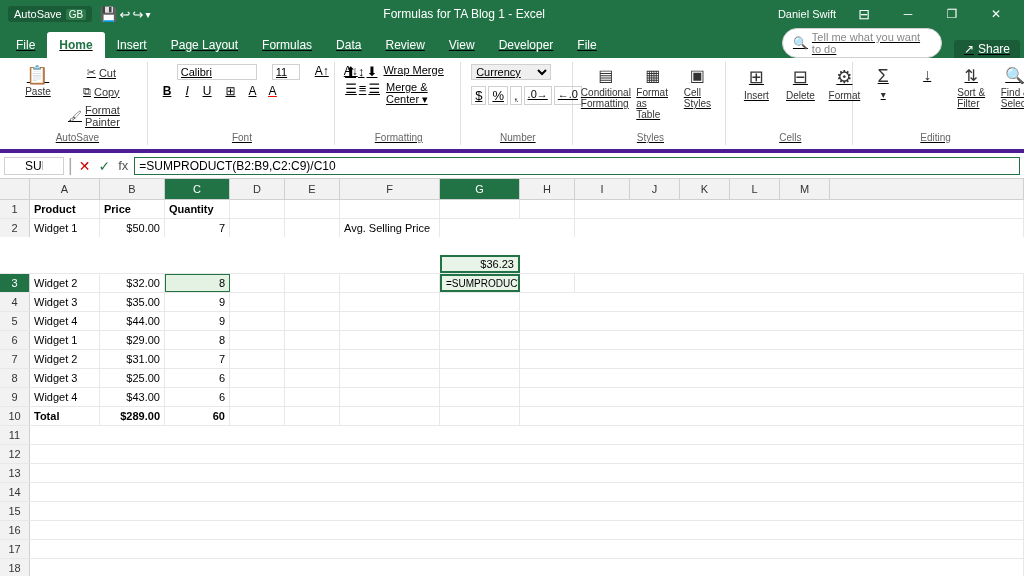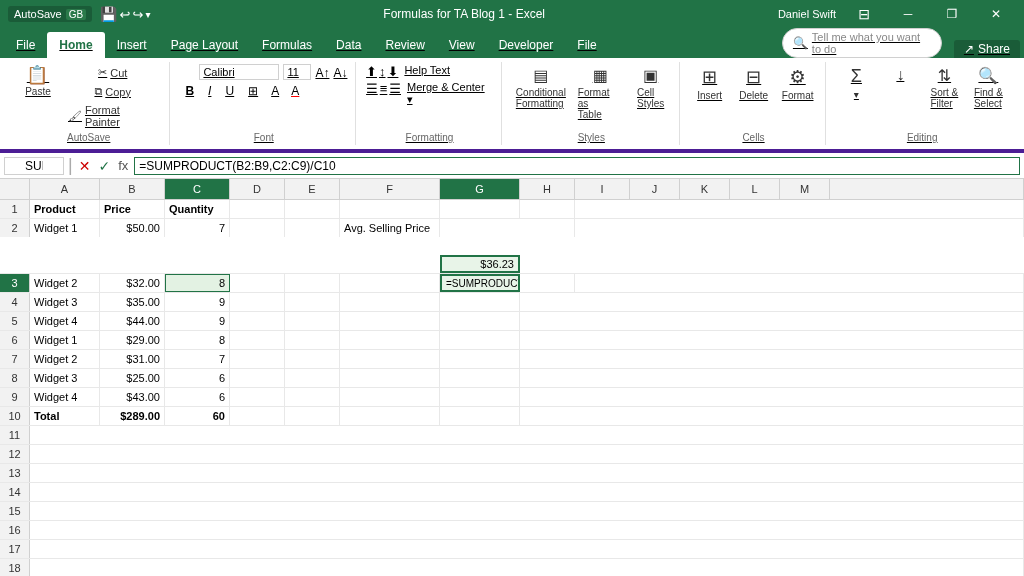--- a/index.html
+++ b/index.html
@@ -140,21 +140,21 @@
             <span>🖌</span>
               <span>Format Painter</span>
           </div>
         </div>
       </div>
       <div class="ribbon-group-label">AutoSave</div>
     </div>
 
     <div class="ribbon-group" style="min-width:130px;">
       <div class="ribbon-group-content" style="flex-direction:column;gap:2px;">
-        <div style="display:flex;gap:4px;align-items:flex-end;padding-left:19px;">
+        <div style="display:flex;gap:15px;align-items:flex-start;padding-left:19px;">
           <input type="text" value="Calibri" style="width: 80px; font-size: 11px; border: 1px solid rgb(208, 208, 208); padding: 1px 3px;">
           <input type="text" value="11" style="width: 28px; font-size: 11px; border: 1px solid rgb(208, 208, 208); padding: 1px 3px;">
           <span style="cursor:pointer;font-size:12px;">A↑</span>
           <span style="cursor:pointer;font-size:12px;">A↓</span>
         </div>
         <div style="display:flex;gap:4px;align-items:center;">
           <button style="font-weight:bold;font-size:12px;border:1px solid transparent;background:none;cursor:pointer;padding:1px 4px;">B</button>
           <button style="font-style:italic;font-size:12px;border:1px solid transparent;background:none;cursor:pointer;padding:1px 4px;">I</button>
           <button style="text-decoration:underline;font-size:12px;border:1px solid transparent;background:none;cursor:pointer;padding:1px 4px;">U</button>
           <span style="cursor:pointer;padding:1px 4px;font-size:12px;border:1px solid transparent;">⊞</span>
@@ -164,32 +164,50 @@
       </div>
       <div class="ribbon-group-label">Font</div>
     </div>
 
     <div class="ribbon-group" style="min-width:100px;">
       <div class="ribbon-group-content" style="flex-direction:column;gap:2px;">
         <div style="display:flex;gap:2px;">
           <span style="cursor:pointer;font-size:13px;">⬆</span>
           <span style="cursor:pointer;font-size:13px;">↕</span>
           <span style="cursor:pointer;font-size:13px;">⬇</span>
-          <span style="cursor:pointer;font-size:11px;margin-left:4px;">Help Text</span>
+          <span style="cursor:pointer;font-size:11px;margin-left:4px;">Wrap Merge</span>
         </div>
         <div style="display:flex;gap:2px;">
           <span style="cursor:pointer;font-size:13px;">☰</span>
           <span style="cursor:pointer;font-size:13px;">≡</span>
           <span style="cursor:pointer;font-size:13px;">☰</span>
           <span style="cursor:pointer;font-size:11px;margin-left:4px;">Merge &amp; Center ▾</span>
         </div>
       </div>
       <div class="ribbon-group-label">Formatting</div>
     </div>
 
+    <div class="ribbon-group">
+      <div class="ribbon-group-content" style="flex-direction:column;">
+        <select style="font-size:11px;border:1px solid #d0d0d0;width:80px;">
+          <option>Currency</option>
+          <option>General</option>
+          <option>Number</option>
+          <option>Percentage</option>
+        </select>
+        <div style="display:flex;gap:2px;margin-top:2px;">
+          <span style="cursor:pointer;font-size:13px;border:1px solid #d0d0d0;padding:1px 3px;">$</span>
+          <span style="cursor:pointer;font-size:13px;border:1px solid #d0d0d0;padding:1px 3px;">%</span>
+          <span style="cursor:pointer;font-size:13px;border:1px solid #d0d0d0;padding:1px 3px;">,</span>
+          <span style="cursor:pointer;font-size:11px;border:1px solid #d0d0d0;padding:1px 3px;">.0→</span>
+          <span style="cursor:pointer;font-size:11px;border:1px solid #d0d0d0;padding:1px 3px;">←.0</span>
+        </div>
+      </div>
+      <div class="ribbon-group-label">Number</div>
+    </div>
 
     <div class="ribbon-group">
       <div class="ribbon-group-content">
         <div class="rb-btn" style="font-size:10px;">
           <span style="font-size:16px;">▤</span>
           <span>Conditional<br>Formatting</span>
         </div>
         <div class="rb-btn" style="font-size:10px;">
           <span style="font-size:16px;">▦</span>
           <span>Format as<br>Table</span>

